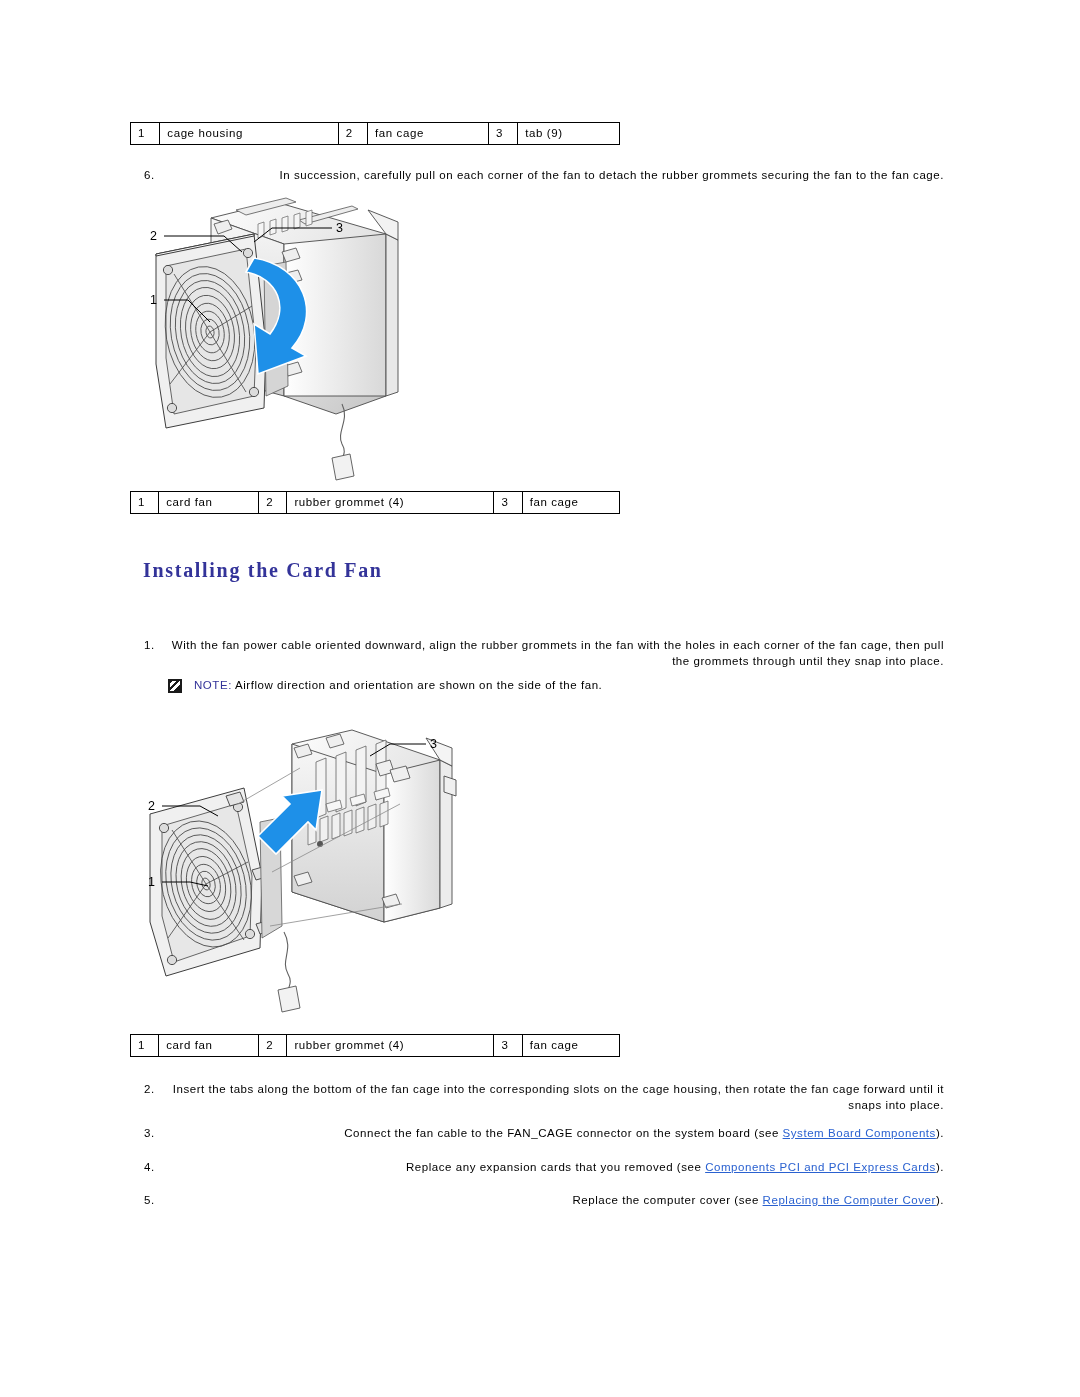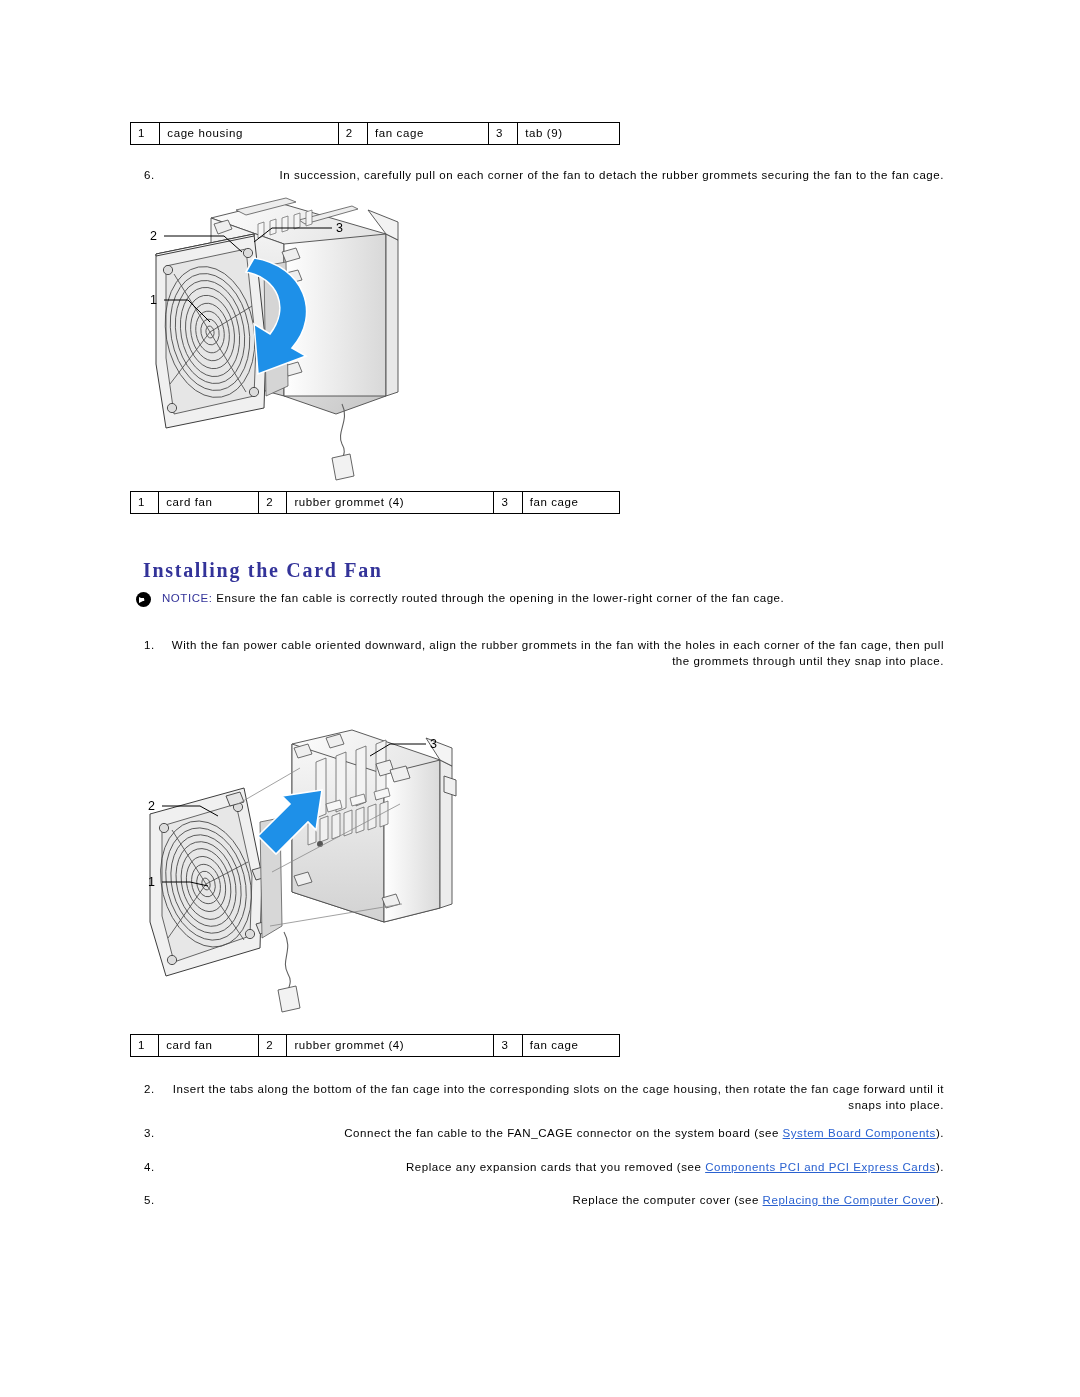--- a/index.html
+++ b/index.html
@@ -300,30 +300,30 @@
       <td class="num">2</td>
       <td style="width:214px;">rubber grommet (4)</td>
       <td class="num">3</td>
       <td style="width:92px;">fan cage</td>
     </tr>
   </tbody>
     </table>
 
   <h1 class="section-heading" style="left:135px; top:551px; margin:8px;font-family:Liberation Serif, serif;">Installing the Card Fan</h1>
 
-  <div class="admon" style="left:136px; top:591px; width:800px;">
-    <span class="ic"><span class="notice-icon"></span></span>
-    <span class="txt"><span class="label">NOTICE:</span><span> Ensure the fan cable is correctly routed through the opening in the lower-right corner of the fan cage.</span></span>
-  </div>
 
   <div class="step" style="left:144px; top:638px; width:800px;">
     <span class="marker">1.</span>
     <span class="body">With the fan power cable oriented downward, align the rubber grommets in the fan with the holes in each corner of the fan cage, then pull the grommets through until they snap into place.</span>
   </div>
 
+  <div class="admon" style="left:168px; top:678px; width:760px;">
+    <span class="ic"><span class="note-icon"></span></span>
+    <span class="txt"><span class="label">NOTE:</span><span> Airflow direction and orientation are shown on the side of the fan.</span></span>
+  </div>
 
   <div class="figure" style="left:140px; top:726px;">
     <svg width="340" height="300" viewBox="0 0 340 300" xmlns="http://www.w3.org/2000/svg">
       <defs>
         <linearGradient id="h1" x1="0" y1="0" x2="1" y2="1">
           <stop offset="0%" stop-color="#fdfdfd"></stop>
           <stop offset="55%" stop-color="#e5e5e5"></stop>
           <stop offset="100%" stop-color="#c8c8c8"></stop>
         </linearGradient>
         <linearGradient id="h2" x1="0" y1="0" x2="0" y2="1">

